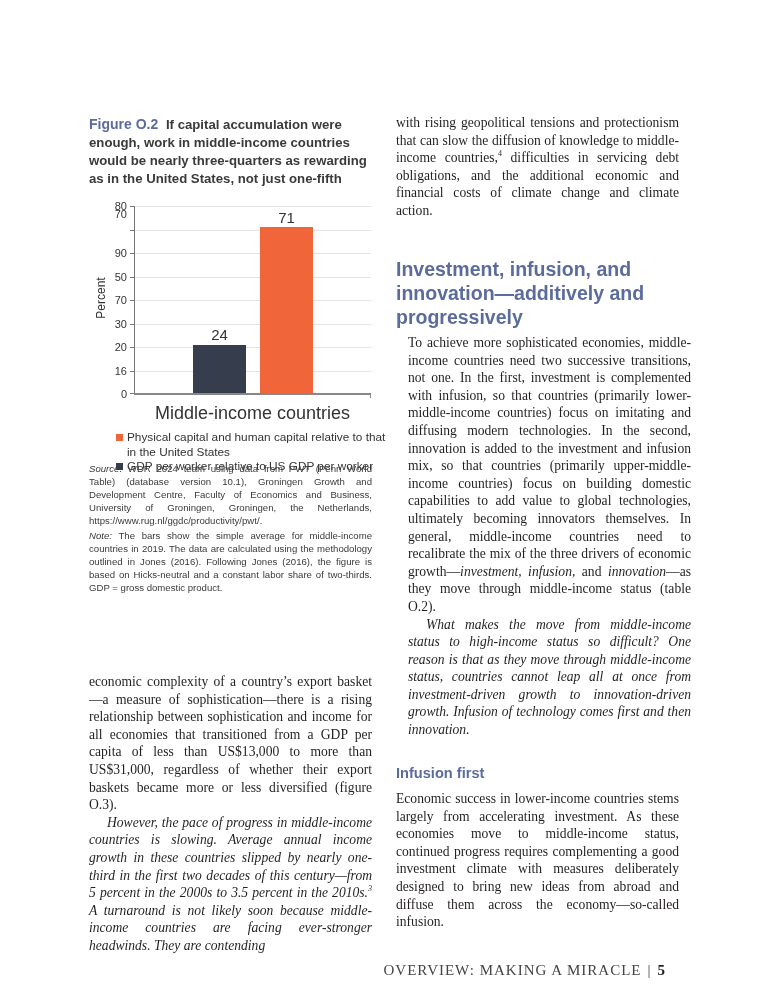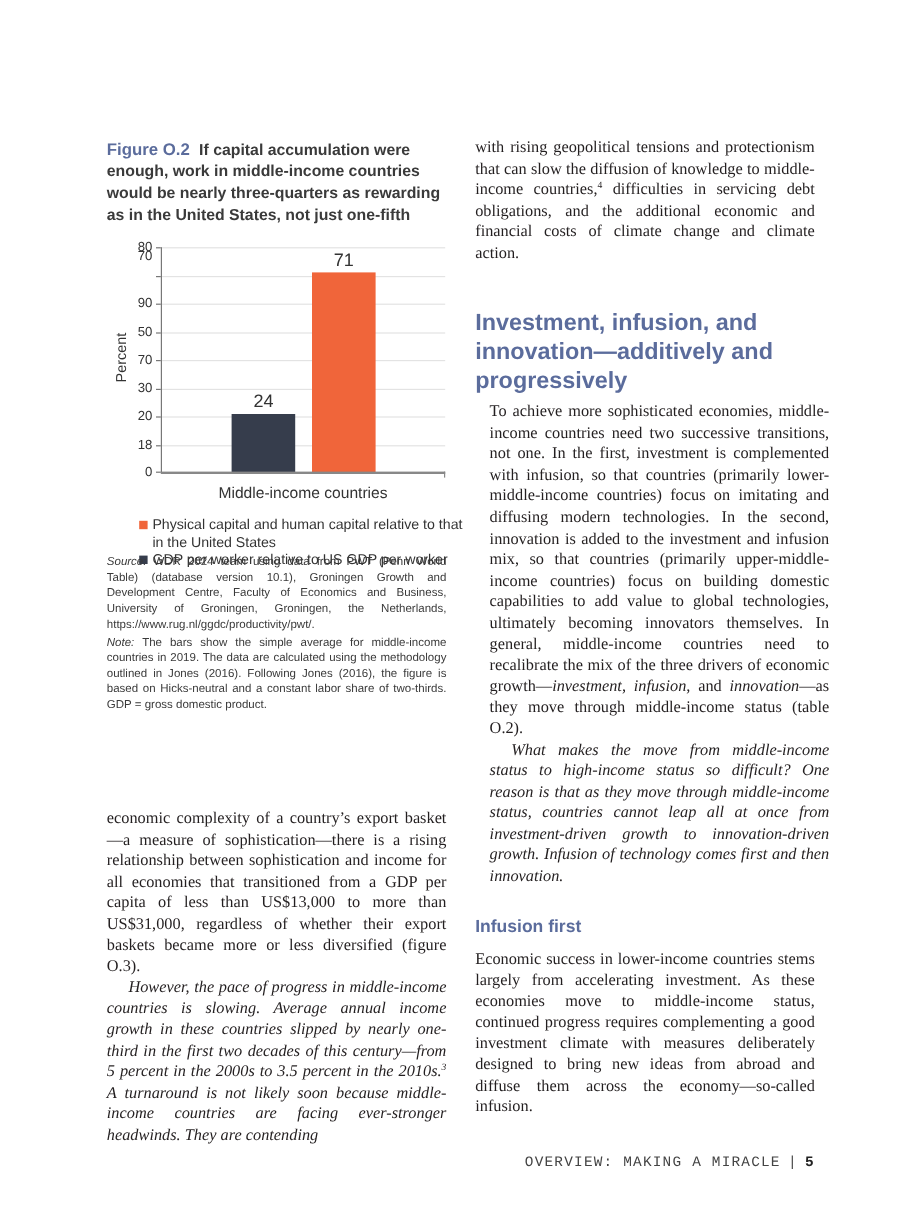--- a/index.html
+++ b/index.html
@@ -31,21 +31,21 @@
     .yaxis { position: absolute; left: 49px; top: 11px; width: 1px; height: 188px; background: #777; }
     .xaxis { position: absolute; left: 49px; top: 198px; width: 237px; height: 1.5px; background: #888; }
     .xend { position: absolute; left: 285px; top: 198px; width: 1px; height: 5px; background: #888; }
     .bar { position: absolute; }
     .bar-label {
       position: absolute; width: 53px; text-align: center;
       font-family: "Liberation Sans", sans-serif; font-size: 15px; color: #333;
     }
     .xcat {
       position: absolute; left: 49px; top: 208px; width: 237px; text-align: center;
-      font-family: "Liberation Sans", sans-serif; font-size: 13px; color: #333;
+      font-family: "Liberation Sans", sans-serif; font-size: 18px; color: #333;
     }
 
     .legend {
       position: absolute; left: 116px; top: 430px; width: 270px;
       font-family: "Liberation Sans", sans-serif; font-size: 11.8px; line-height: 14.5px; color: #333;
     }
     .legend-item { display: flex; align-items: flex-start; }
     .swatch { width: 7px; height: 7px; margin-top: 3.5px; margin-right: 4px; flex: none; }
 
     .notes {
@@ -73,22 +73,22 @@
     }
     .right-body { position: absolute; left: 408px; top: 334px; width: 283px; }
     .sub-head {
       position: absolute; left: 396px; top: 764px; width: 283px;
       font-family: "Liberation Sans", sans-serif; font-weight: bold; font-size: 14.6px; line-height: 18px;
       color: #5b6c9c;
     }
     .right-body2 { position: absolute; left: 396px; top: 790px; width: 283px; }
 
     .footer {
-      position: absolute; right: 89px; top: 962px;
-      font-family: Liberation Mono, monospace; font-size: 12px; letter-spacing: 1px; color: #444;
+      position: absolute; right: 102px; top: 962px;
+      font-family: Liberation Serif, serif; font-size: 15px; letter-spacing: 1px; color: #444;
     }
     .footer .sep { margin: 0 6px; }
     .footer .page { font-weight: bold; color: #222; }
   </style>
 </head>
 <body>
 
 <div class="fig-title">
   <span class="fig-num">Figure O.2</span>
   <span>If capital accumulation were enough, work in middle-income countries would be nearly three-quarters as rewarding as in the United States, not just one-fifth</span>
@@ -116,21 +116,21 @@
   <div class="tickmark" style="top:175.5px"></div>
   <div class="tickmark" style="top:198px"></div>
 
   <div class="tick" style="top:5px">80</div>
   <div class="tick" style="top:13px">70</div>
   <div class="tick" style="top:52px">90</div>
   <div class="tick" style="top:75.5px">50</div>
   <div class="tick" style="top:99px">70</div>
   <div class="tick" style="top:122.5px">30</div>
   <div class="tick" style="top:146px">20</div>
-  <div class="tick" style="top:169.5px">18</div>
+  <div class="tick" style="top:169.5px">16</div>
   <div class="tick" style="top:193px">0</div>
 
   <div class="yaxis"></div>
 
   <div class="bar" style="left:108px; top:149.7px; width:53px; height:49.3px; background:#363d4c;"></div>
   <div class="bar-label" style="left:108px; top:131px;">24</div>
 
   <div class="bar" style="left:175px; top:32.2px; width:53px; height:166.8px; background:#f0653a;"></div>
   <div class="bar-label" style="left:175px; top:14px;">71</div>
 

